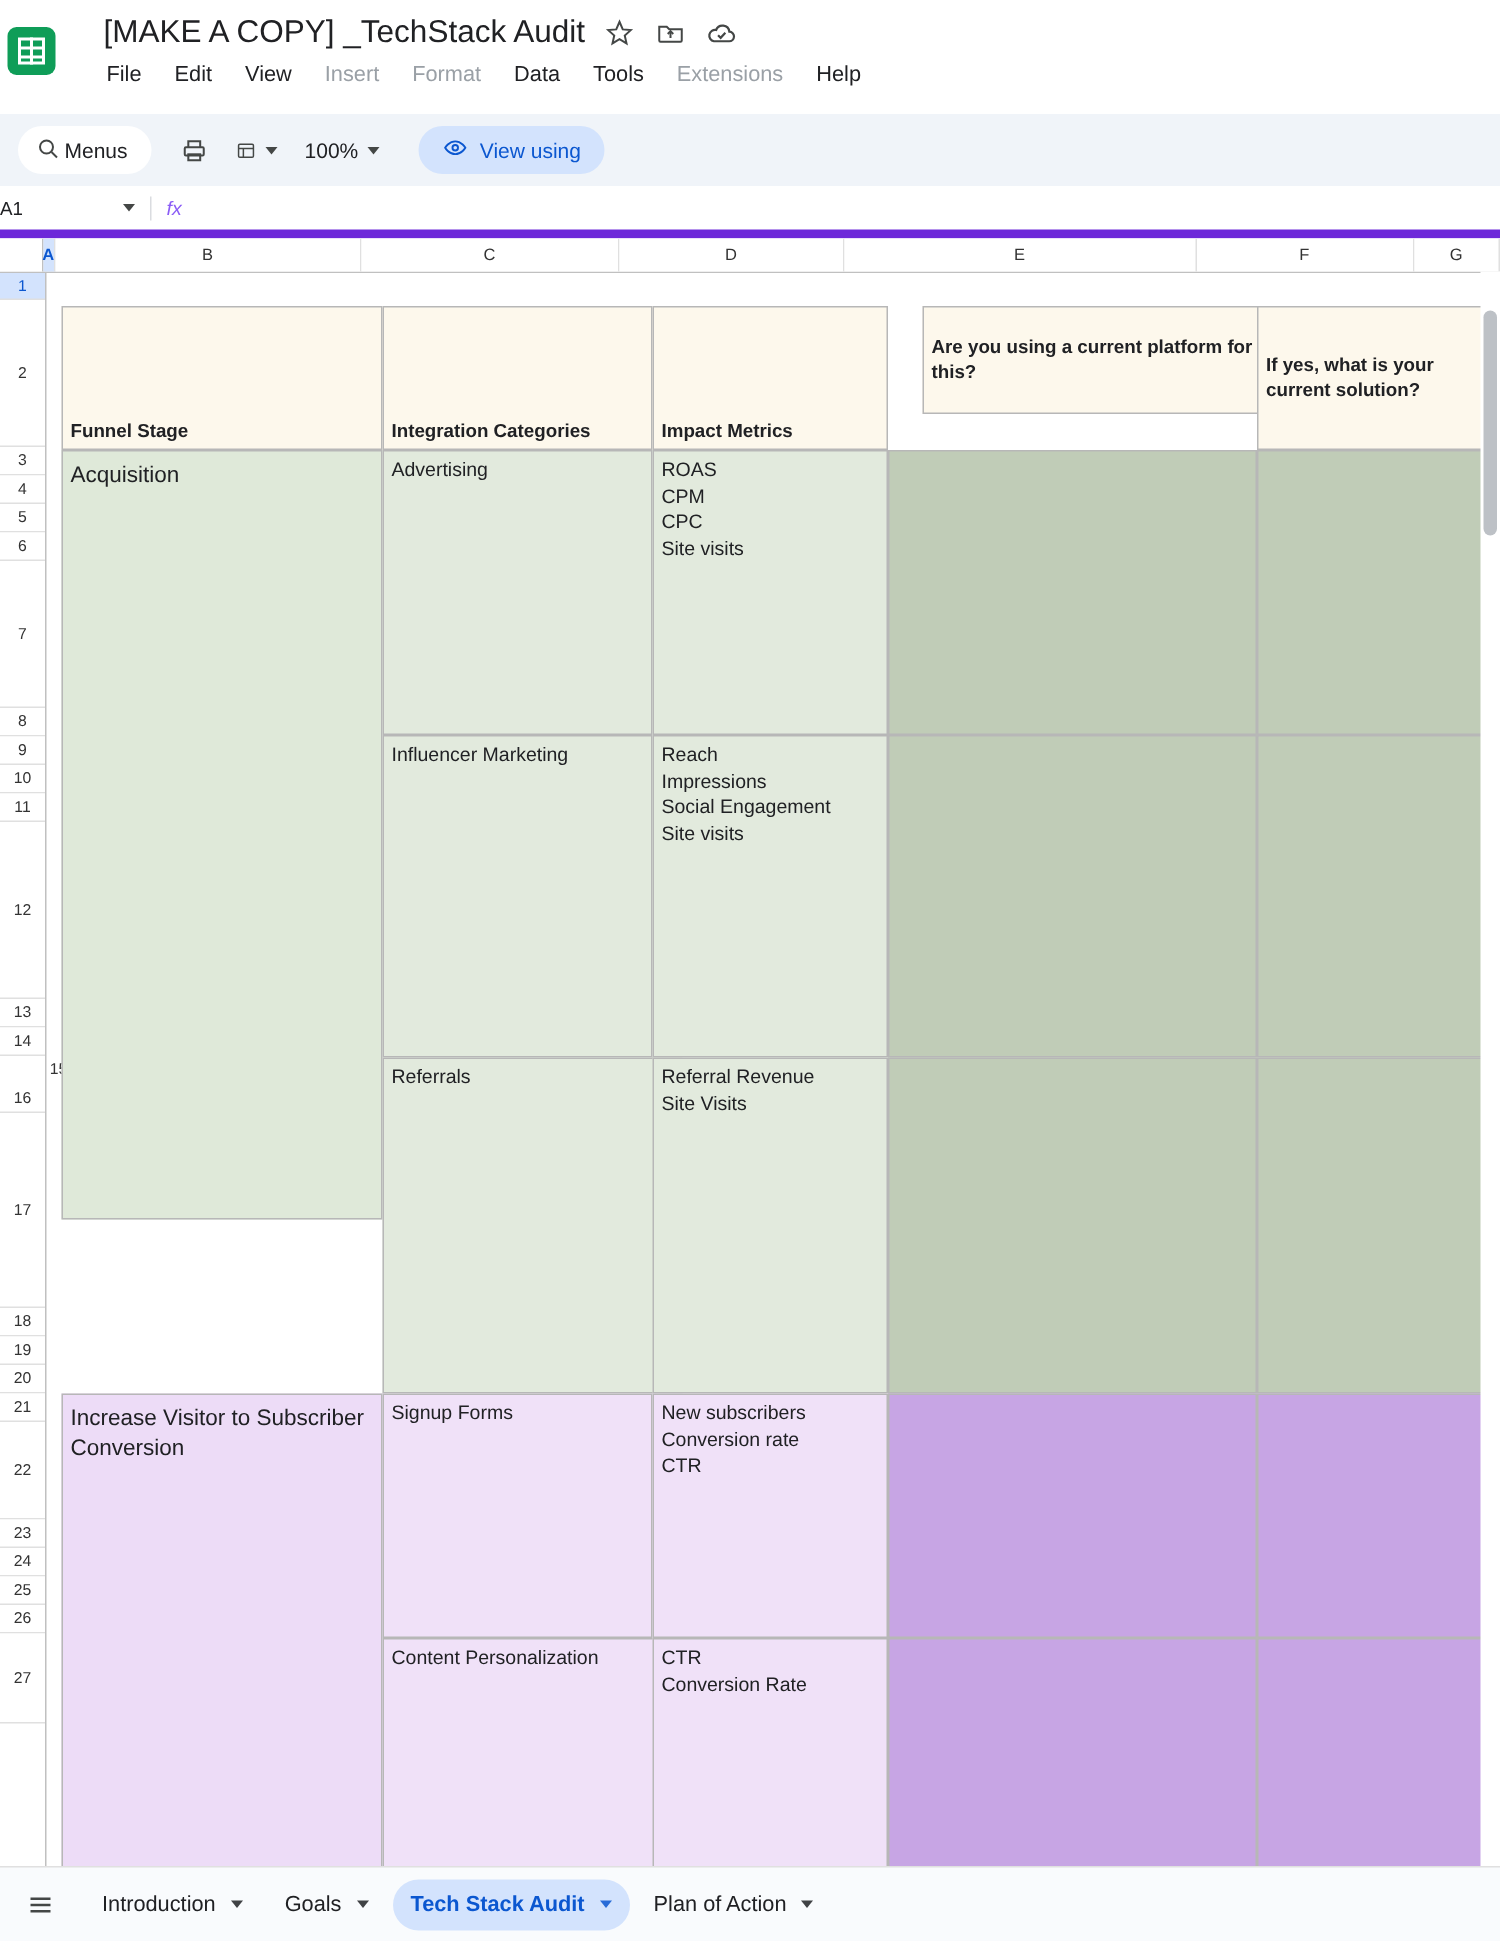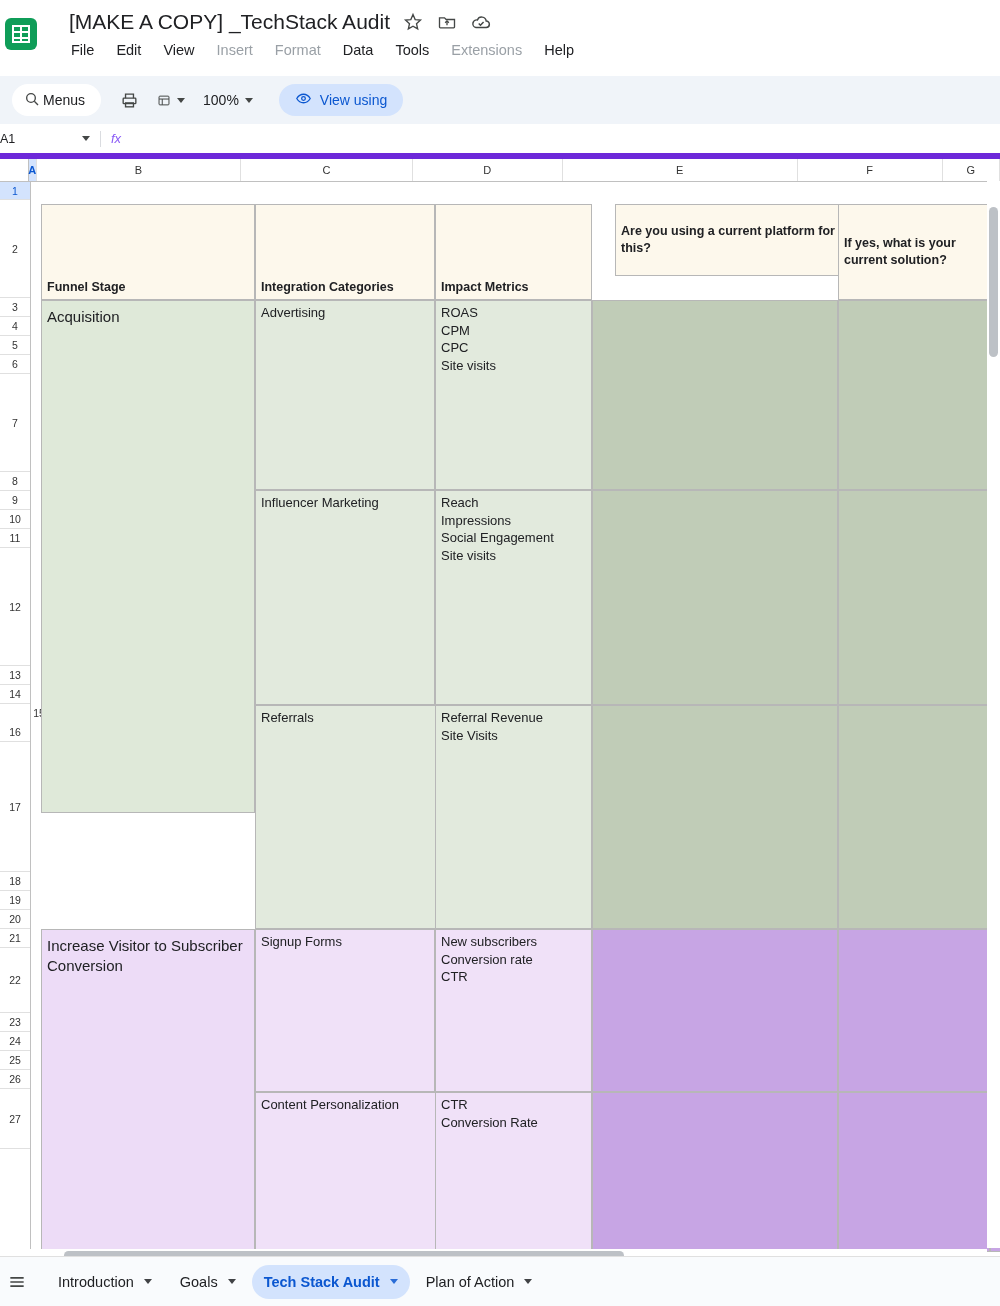--- a/index.html
+++ b/index.html
@@ -294,27 +294,28 @@
     position: absolute;
     left: 34px; bottom: 2px;
     width: 560px; height: 9px;
     border-radius: 5px;
     background: #bdc1c6;
   }
 
   
   .sheetbar {
     position: absolute;
-    left: 0; bottom: 0;
+    left: 0; bottom: 12px;
     width: 1000px;
     height: 50px;
     background: #f9fbfd;
     border-top: 1px solid #e0e0e0;
     display: flex;
     align-items: center;
+    padding-left: 10px;
     box-sizing: border-box;
     gap: 4px;
   }
   .allsheets {
     width: 34px; height: 34px;
     display: flex; align-items: center; justify-content: center;
     color: #444746;
     cursor: pointer;
     margin-right: 8px;
   }

